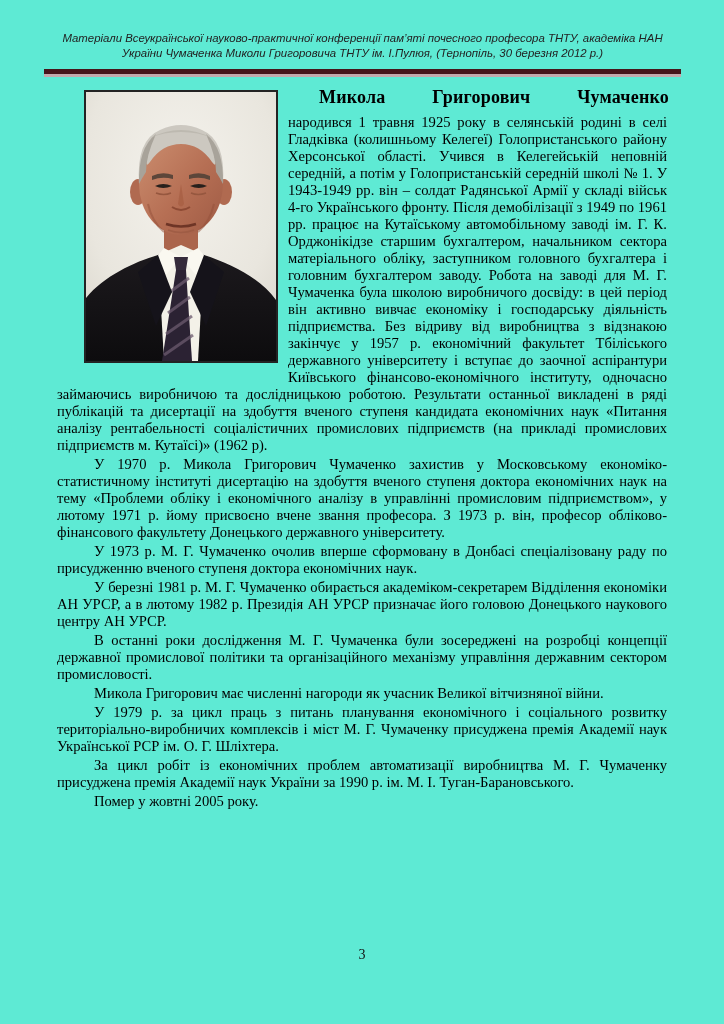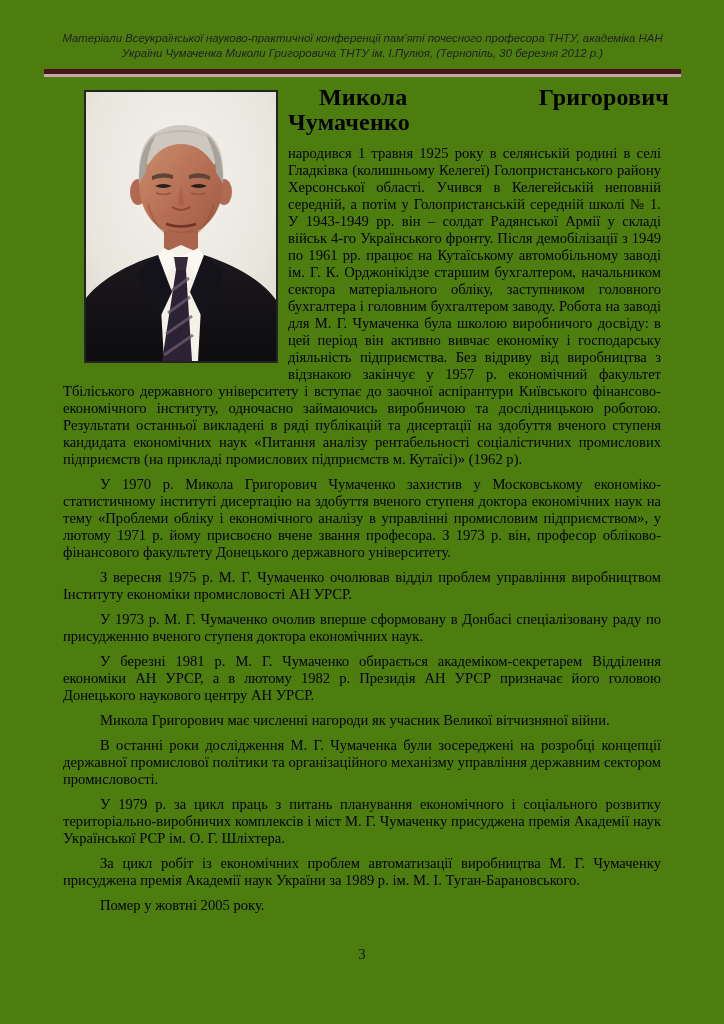--- a/index.html
+++ b/index.html
@@ -3,21 +3,21 @@
 <meta charset="utf-8">
 <style>
   html,body{margin:0;padding:0;}
   body{
     width:724px;height:1024px;background:#ffffff;
     font-family:"Liberation Serif","DejaVu Serif",serif;
     color:#000;
     position:relative;
     overflow:hidden;
   }
-  .page{position:absolute;left:0;top:0;width:724px;height:1024px;background:#4d7c0f;}
+  .page{position:absolute;left:0;top:0;width:724px;height:1024px;background:#5eead4;}
 
   
   .running-head{
     position:absolute;left:44px;top:31px;width:637px;
     text-align:center;
     font-family:"Liberation Sans","DejaVu Sans",sans-serif;
     font-style:italic;
     font-size:11.4px;line-height:14.6px;
     color:#222;
   }
@@ -38,29 +38,29 @@
   .photo-frame{
     float:left;
     width:190px;height:269px;
     border:2px solid #232323;
     margin:6px 10px 20px 29px;
     background:#eceae3;
   }
   .photo-frame svg{display:block;}
   h1.doc-title{
     margin:0;padding:1px 0 2px 0;
-    font-size:24px;line-height:25px;
+    font-size:18px;line-height:25px;
     font-weight:bold;
     text-align:justify;
     text-align-last:justify;
     -moz-text-align-last:justify;
     text-indent:31px;
     letter-spacing:.2px;
   }
-  .content p{margin:8px;padding:0;}
+  .content p{margin:2px;padding:0;}
   .content p.indent{text-indent:37px;}
 
   
   .page-footer{
     position:absolute;left:0;top:946px;width:724px;
     text-align:center;
     font-size:14px;line-height:17px;
     color:#111;
   }
 </style>
@@ -146,25 +146,24 @@
 
         <path d="M62 112 Q66 130 78 140" stroke="#94503a" stroke-width="2" fill="none" opacity="0.5"></path>
         <path d="M128 112 Q124 130 112 140" stroke="#94503a" stroke-width="2" fill="none" opacity="0.5"></path>
       </svg>
     </div>
 
     <h1 class="doc-title">Микола Григорович Чумаченко</h1>
 
     <p>народився 1 травня 1925 року в селянській родині в селі Гладківка (колишньому Келегеї) Голопристанського району Херсонської області. Учився в Келегейській неповній середній, а потім у Голопристанській середній школі № 1. У 1943-1949 рр. він – солдат Радянської Армії у складі військ 4-го Українського фронту. Після демобілізації з 1949 по 1961 рр. працює на Кутаїському автомобільному заводі ім. Г. К. Орджонікідзе старшим бухгалтером, начальником сектора матеріального обліку, заступником головного бухгалтера і головним бухгалтером заводу. Робота на заводі для М. Г. Чумаченка була школою виробничого досвіду: в цей період він активно вивчає економіку і господарську діяльність підприємства. Без відриву від виробництва з відзнакою закінчує у 1957 р. економічний факультет Тбіліського державного університету і вступає до заочної аспірантури Київського фінансово-економічного інституту, одночасно займаючись виробничою та дослідницькою роботою. Результати останньої викладені в ряді публікацій та дисертації на здобуття вченого ступеня кандидата економічних наук «Питання аналізу рентабельності соціалістичних промислових підприємств (на прикладі промислових підприємств м. Кутаїсі)» (1962 р).</p>
     <p class="indent">У 1970 р. Микола Григорович Чумаченко захистив у Московському економіко-статистичному інституті дисертацію на здобуття вченого ступеня доктора економічних наук на тему «Проблеми обліку і економічного аналізу в управлінні промисловим підприємством», у лютому 1971 р. йому присвоєно вчене звання професора. З 1973 р. він, професор обліково-фінансового факультету Донецького державного університету.</p>
-    <p class="indent">З вересня 1975 р. М. Г. Чумаченко очолював відділ проблем управління виробництвом Інституту економіки промисловості АН УРСР.</p>
     <p class="indent">У 1973 р. М. Г. Чумаченко очолив вперше сформовану в Донбасі спеціалізовану раду по присудженню вченого ступеня доктора економічних наук.</p>
     <p class="indent">У березні 1981 р. М. Г. Чумаченко обирається академіком-секретарем Відділення економіки АН УРСР, а в лютому 1982 р. Президія АН УРСР призначає його головою Донецького наукового центру АН УРСР.</p>
+    <p class="indent">В останні роки дослідження М. Г. Чумаченка були зосереджені на розробці концепції державної промислової політики та організаційного механізму управління державним сектором промисловості.</p>
     <p class="indent">Микола Григорович має численні нагороди як учасник Великої вітчизняної війни.</p>
-    <p class="indent">В останні роки дослідження М. Г. Чумаченка були зосереджені на розробці концепції державної промислової політики та організаційного механізму управління державним сектором промисловості.</p>
     <p class="indent">У 1979 р. за цикл праць з питань планування економічного і соціального розвитку територіально-виробничих комплексів і міст М. Г. Чумаченку присуджена премія Академії наук Української РСР ім. О. Г. Шліхтера.</p>
-    <p class="indent">За цикл робіт із економічних проблем автоматизації виробництва М. Г. Чумаченку присуджена премія Академії наук України за 1989 р. ім. М. І. Туган-Барановського.</p>
+    <p class="indent">За цикл робіт із економічних проблем автоматизації виробництва М. Г. Чумаченку присуджена премія Академії наук України за 1990 р. ім. М. І. Туган-Барановського.</p>
     <p class="indent">Помер у жовтні 2005 року.</p>
   </div>
 
   <div class="page-footer">3</div>
 
 </div>
 
 </body></html>

